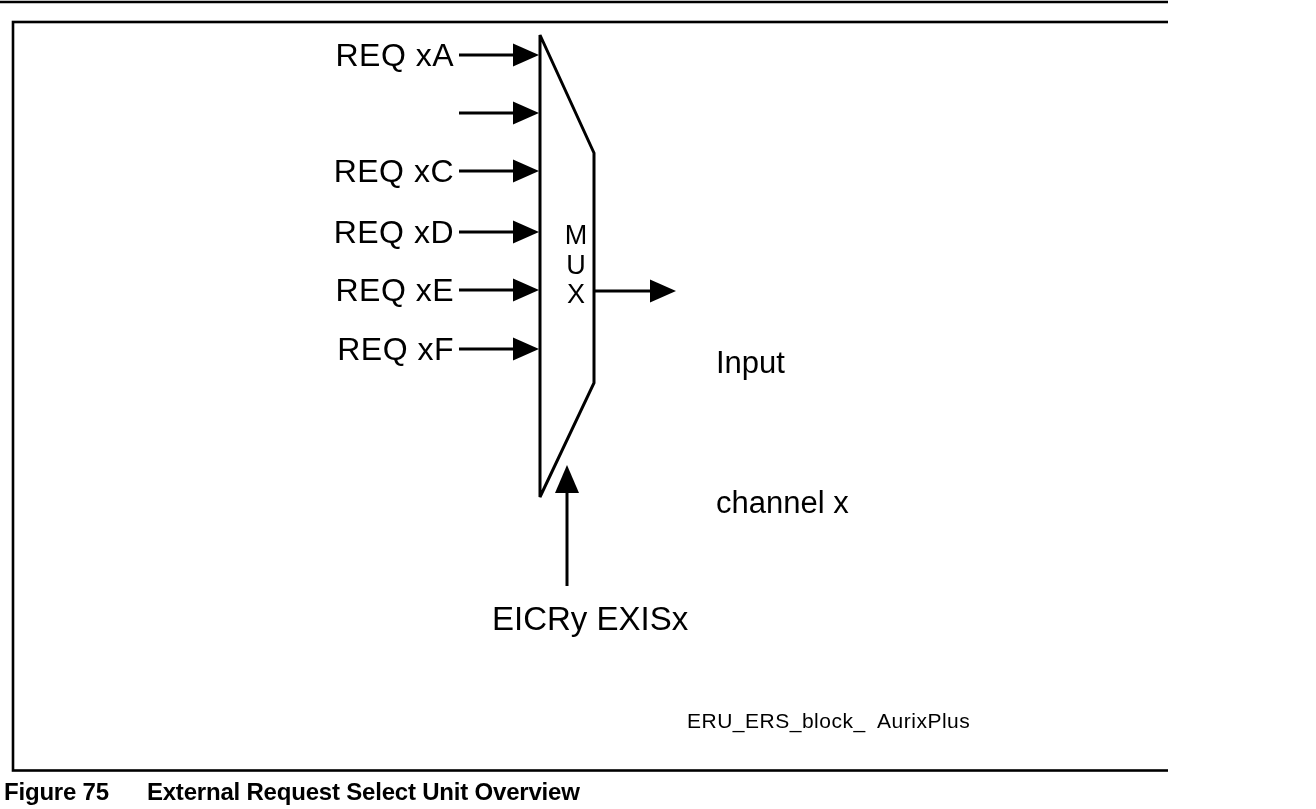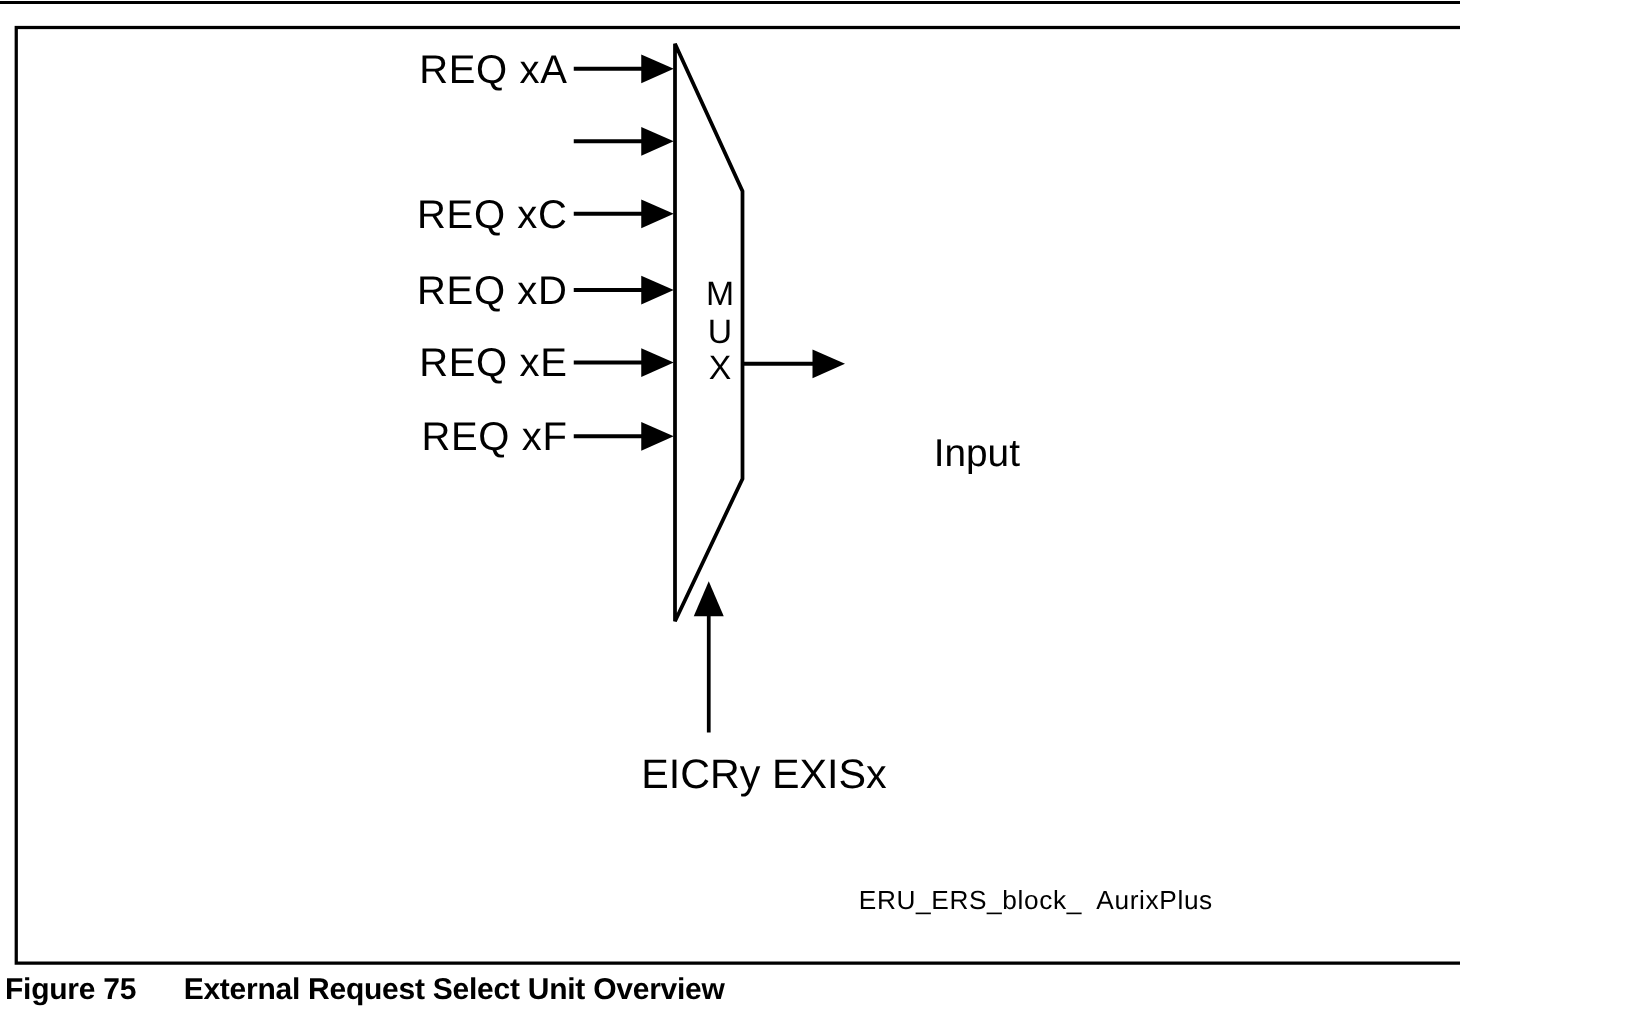--- a/index.html
+++ b/index.html
@@ -42,30 +42,28 @@
     font-size: 27px;
     line-height: 29.6px;
   }
   .output-label {
     position: absolute;
     left: 716px;
     top: 247px;
     font-size: 31px;
     line-height: 46.5px;
     white-space: pre;
-    margin-left: 31px;
   }
   .select-label {
     position: absolute;
     left: 492px;
     top: 599px;
     font-size: 33px;
     line-height: 40px;
     white-space: pre;
-    margin-left: 21px;
   }
   .watermark {
     position: absolute;
     left: 687px;
     top: 708px;
     font-size: 21px;
     line-height: 26px;
     letter-spacing: 0.5px;
     white-space: pre;
   }
@@ -141,20 +139,21 @@
   <div class="req-label" style="top:329px">REQ xF</div>
 
   <div class="mux-col">
     <div>M</div>
     <div>U</div>
     <div>X</div>
   </div>
 
   <div class="output-label">
     <div>Input</div>
+    <div>channel x</div>
   </div>
 
   <div class="select-label">EICRy EXISx</div>
 
   <div class="watermark">ERU_ERS_block_  AurixPlus</div>
 
   <div class="caption">
     <span class="caption-number">Figure 75</span>
     <span class="caption-title">External Request Select Unit Overview</span>
   </div>

